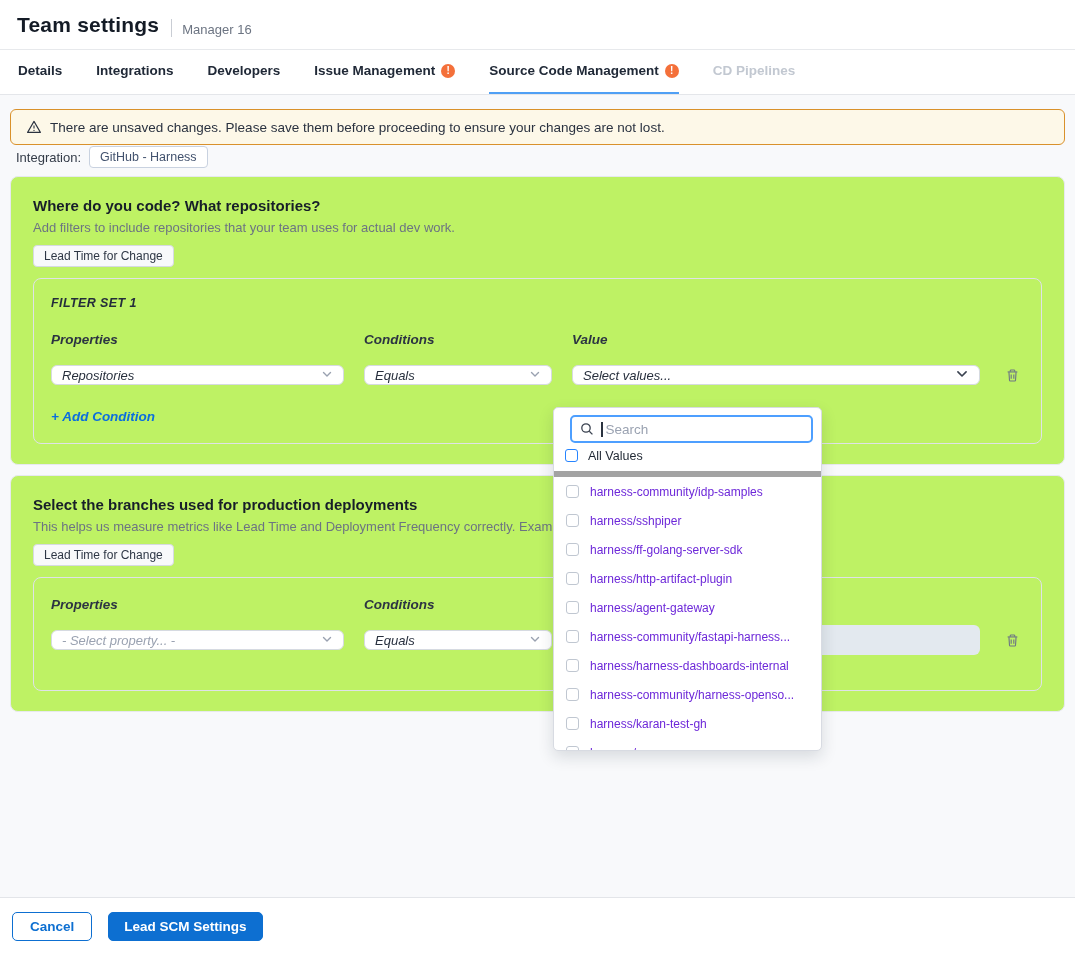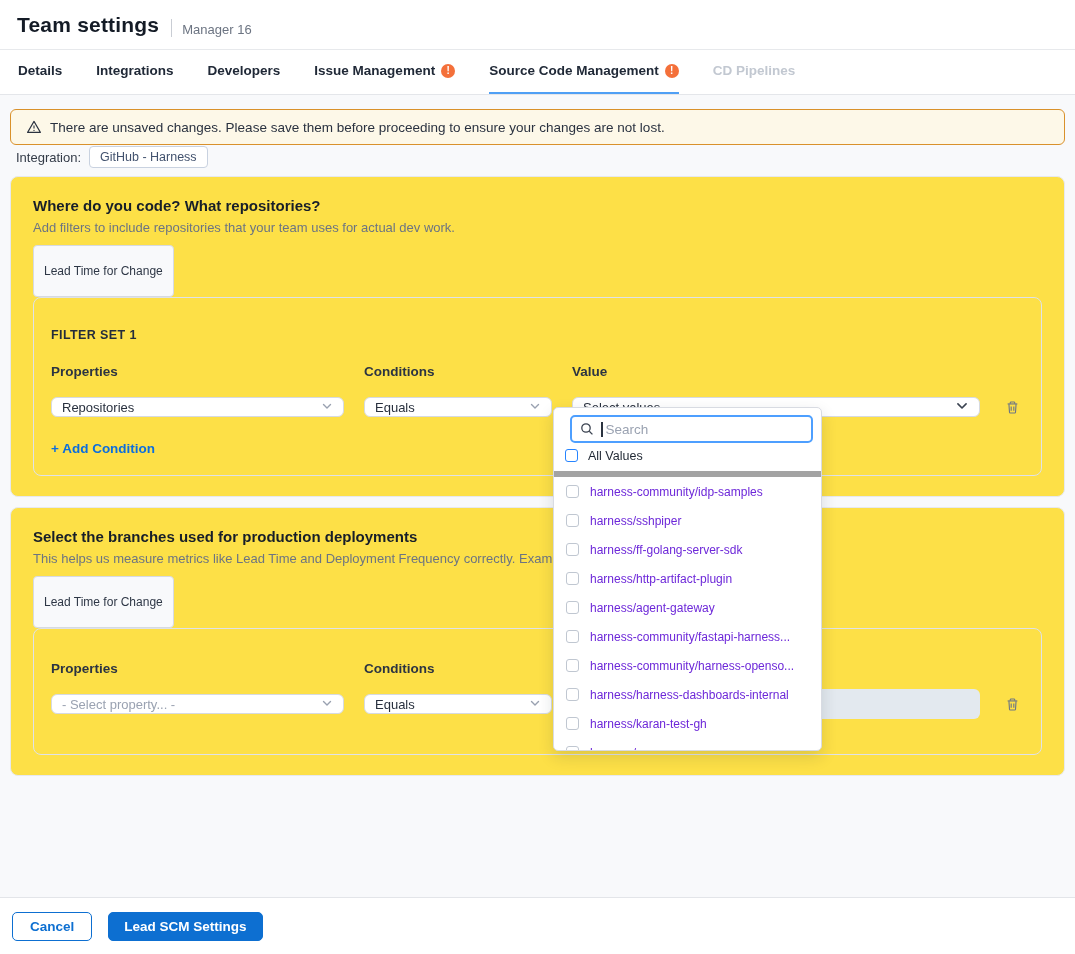--- a/index.html
+++ b/index.html
@@ -21,27 +21,27 @@
   .warn-badge::after { content:"!"; }
 
   
   .content { padding:0 10px; }
 
   .banner { margin-top:14px; background:#fdf8e8; border:1px solid #d9912b; border-radius:6px; padding:9px 15px; display:flex; align-items:center; gap:8px; font-size:13.5px; color:#2a3240; }
 
   .integration-row { margin-top:1px; display:flex; align-items:center; gap:8px; font-size:13px; color:#333b48; padding-left:6px; }
   .chip { display:inline-block; border:1px solid #c9d2e0; border-radius:4px; background:#fff; color:#42526e; font-size:12.5px; padding:3px 10px; }
 
-  .card { background:#fde047; border:1px solid #e7e9ee; border-radius:8px; margin-top:8px; padding:20px 22px; }
+  .card { background:#bef264; border:1px solid #e7e9ee; border-radius:8px; margin-top:8px; padding:20px 22px; }
   .card + .card { margin-top:10px; }
   .section-title { font-size:15px; font-weight:700; color:#171e29; }
   .section-sub { font-size:13px; color:#6c7482; margin-top:6px; white-space:nowrap; overflow:hidden; }
-  .metric-chip { display:inline-block; margin-top:10px; border:1px solid #d6dae1; border-radius:4px; background:#f8f9fb; color:#2e3746; font-size:12px; padding:18px 10px; }
-
-  .filter-card { border:1px solid #dfe2e8; border-radius:8px; padding:30px 17px 18px; }
+  .metric-chip { display:inline-block; margin-top:10px; border:1px solid #d6dae1; border-radius:4px; background:#f8f9fb; color:#2e3746; font-size:12px; padding:3px 10px; }
+
+  .filter-card { margin-top:11px; border:1px solid #dfe2e8; border-radius:8px; padding:17px 17px 18px;font-style:italic; }
   .filterset-title { font-size:12.5px; font-weight:700; letter-spacing:.4px; color:#242d3b; }
   .cols { display:flex; gap:20px; align-items:center; }
   .labels-row { margin-top:22px; }
   .col-label { font-size:13.5px; font-weight:700; color:#2c3442; }
   .w-prop { width:293px; } .w-cond { width:188px; } .w-val { flex:1; }
   .controls-row { margin-top:13px; }
 
   .select { height:20px; border:1px solid #d6dae1; border-radius:6px; background:#fff; display:flex; align-items:center; justify-content:space-between; padding:0 10px; font-size:13px; color:#28303e; cursor:pointer; }
   .select .ph { color:#9aa2b1; }
   .chev { flex:0 0 auto; margin-left:8px; }
@@ -264,25 +264,25 @@
   <div class="opt-row">
       <span class="cbx"></span>
       <span>harness/agent-gateway</span>
     </div>
   <div class="opt-row">
       <span class="cbx"></span>
       <span>harness-community/fastapi-harness...</span>
     </div>
   <div class="opt-row">
       <span class="cbx"></span>
+      <span>harness/harness-dashboards-internal</span>
+    </div>
+  <div class="opt-row">
+      <span class="cbx"></span>
       <span>harness-community/harness-openso...</span>
-    </div>
-  <div class="opt-row">
-      <span class="cbx"></span>
-      <span>harness/harness-dashboards-internal</span>
     </div>
   <div class="opt-row">
       <span class="cbx"></span>
       <span>harness/karan-test-gh</span>
     </div>
   <div class="opt-row">
       <span class="cbx"></span>
       <span>harness/...</span>
     </div>
 </div>

